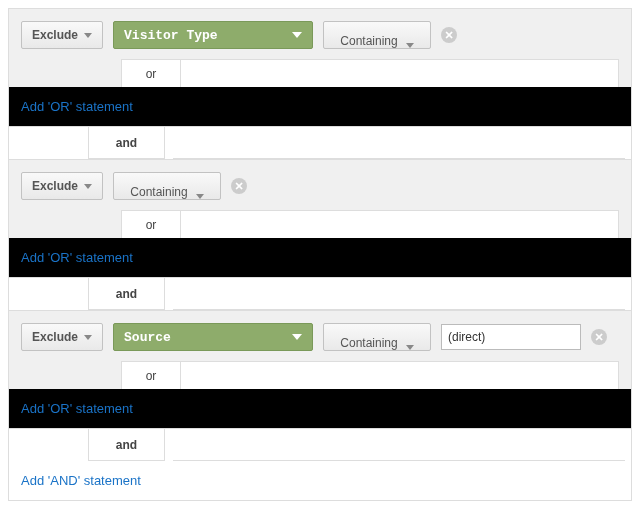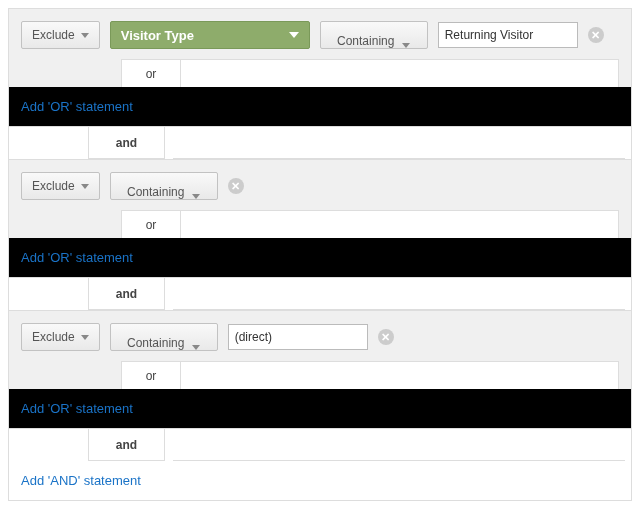--- a/index.html
+++ b/index.html
@@ -27,20 +27,21 @@
     background: linear-gradient(#f9f9f9, #e9e9e9);
     border: 1px solid #c2c2c2;
     border-radius: 2px;
     height: 28px;
     display: inline-flex;
     align-items: center;
     padding: 0 10px;
     font-size: 12px;
     color: #555;
     cursor: pointer;
+    font-weight: bold;
   }
   .btn-grey .caret {
     margin-left: 6px;
     width: 0; height: 0;
     border-left: 4px solid transparent;
     border-right: 4px solid transparent;
     border-top: 5px solid #888;
   }
   .dim-dd {
     background: #8eac6b;
@@ -49,20 +50,21 @@
     height: 28px;
     width: 200px;
     display: inline-flex;
     align-items: center;
     padding: 0 10px;
     color: #fff;
     font-size: 13px;
     font-weight: bold;
     cursor: pointer;
     position: relative;
+    font-family: Liberation Mono, monospace;
   }
   .dim-dd .caret {
     position: absolute;
     right: 10px;
     width: 0; height: 0;
     border-left: 5px solid transparent;
     border-right: 5px solid transparent;
     border-top: 6px solid #fff;
   }
   .match-dd {
@@ -195,21 +197,20 @@
       <span class="caret"></span>
     </div>
     <div class="dim-dd">
       <span>Visitor Type</span>
       <span class="caret"></span>
     </div>
     <div class="match-dd">
       <span>Containing</span>
       <span class="caret"></span>
     </div>
-    <input class="value-input" value="Returning Visitor" style="">
     <span class="remove-icon">✕</span>
   </div>
   <div class="tabrow inner">
     <div class="lead"></div>
     <div class="tab">
         <span>or</span>
       </div>
     <div class="rest"></div>
   </div>
   <div class="white-strip">
@@ -256,20 +257,24 @@
   <div class="spacer"></div>
   <div class="rest"></div>
 </div>
 
 <div class="block">
   <div class="row">
     <div class="btn-grey">
       <span>Exclude</span>
       <span class="caret"></span>
     </div>
+    <div class="dim-dd">
+      <span>Source</span>
+      <span class="caret"></span>
+    </div>
     <div class="match-dd">
       <span>Containing</span>
       <span class="caret"></span>
     </div>
     <input class="value-input" value="(direct)" style="">
     <span class="remove-icon">✕</span>
   </div>
   <div class="tabrow inner">
     <div class="lead"></div>
     <div class="tab">

